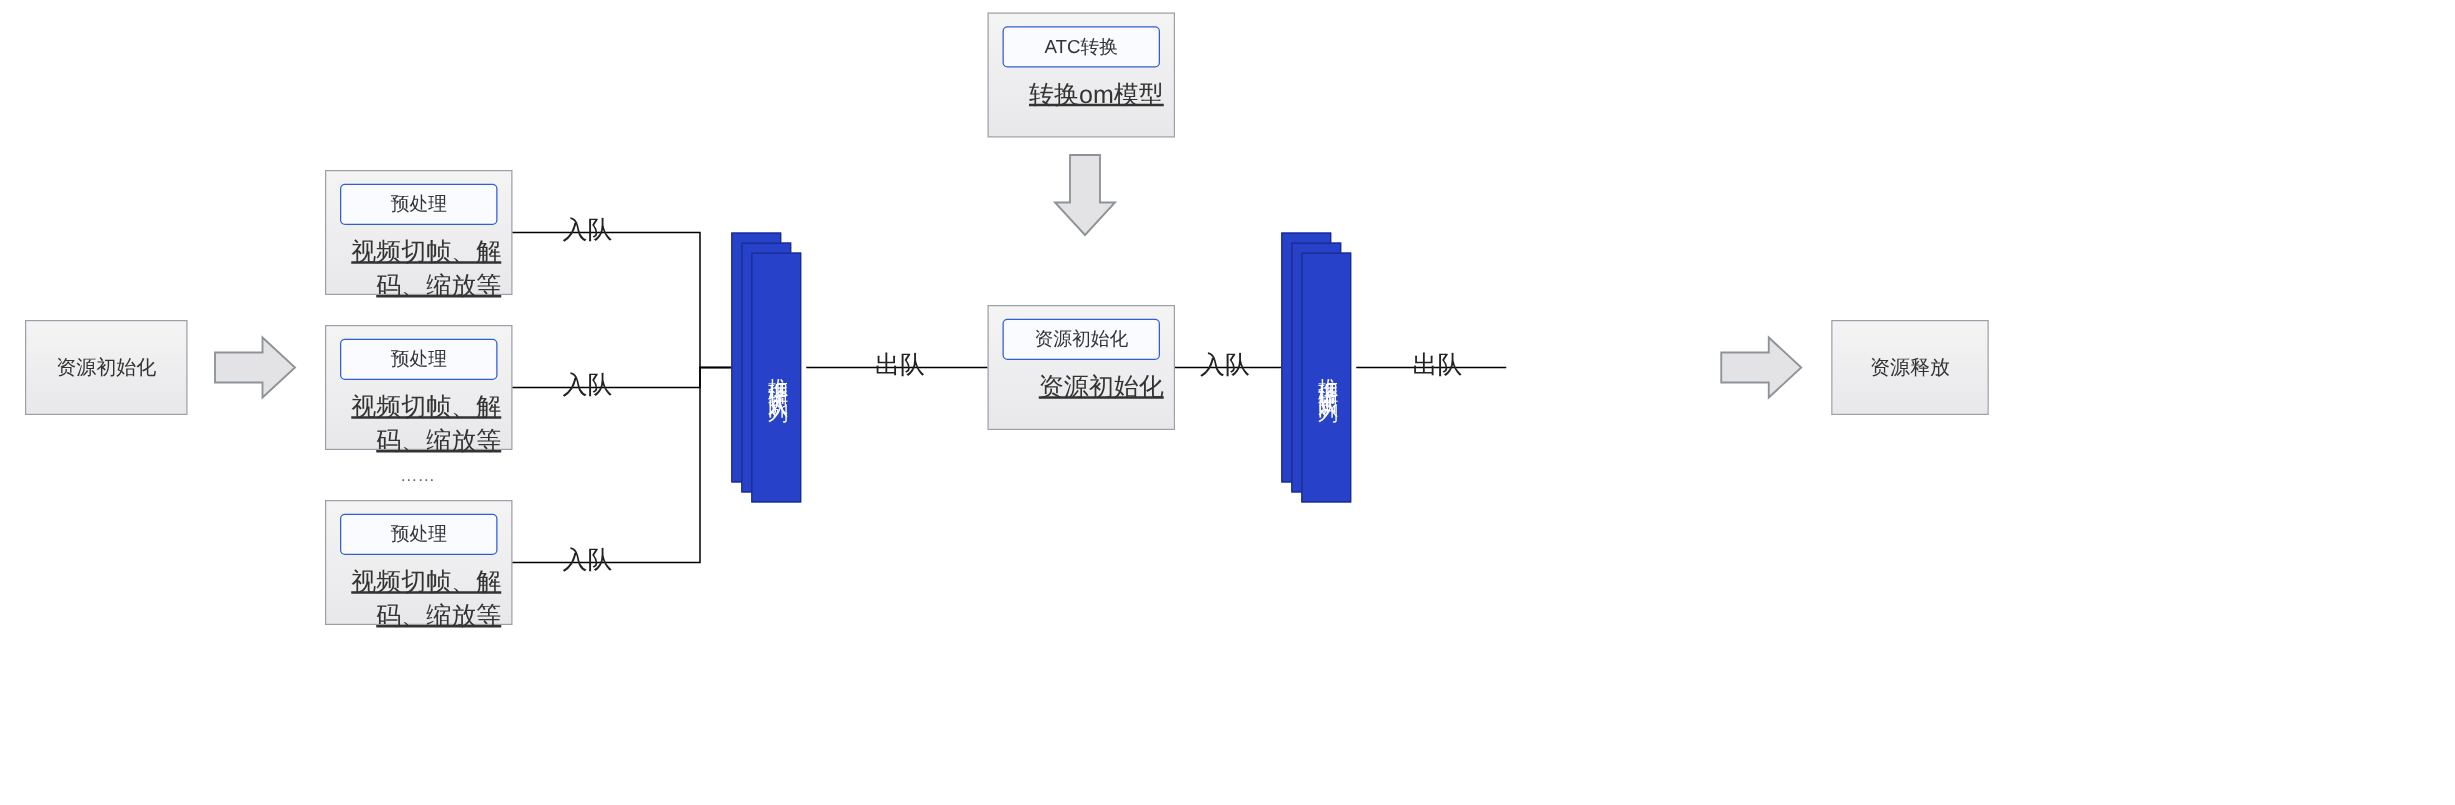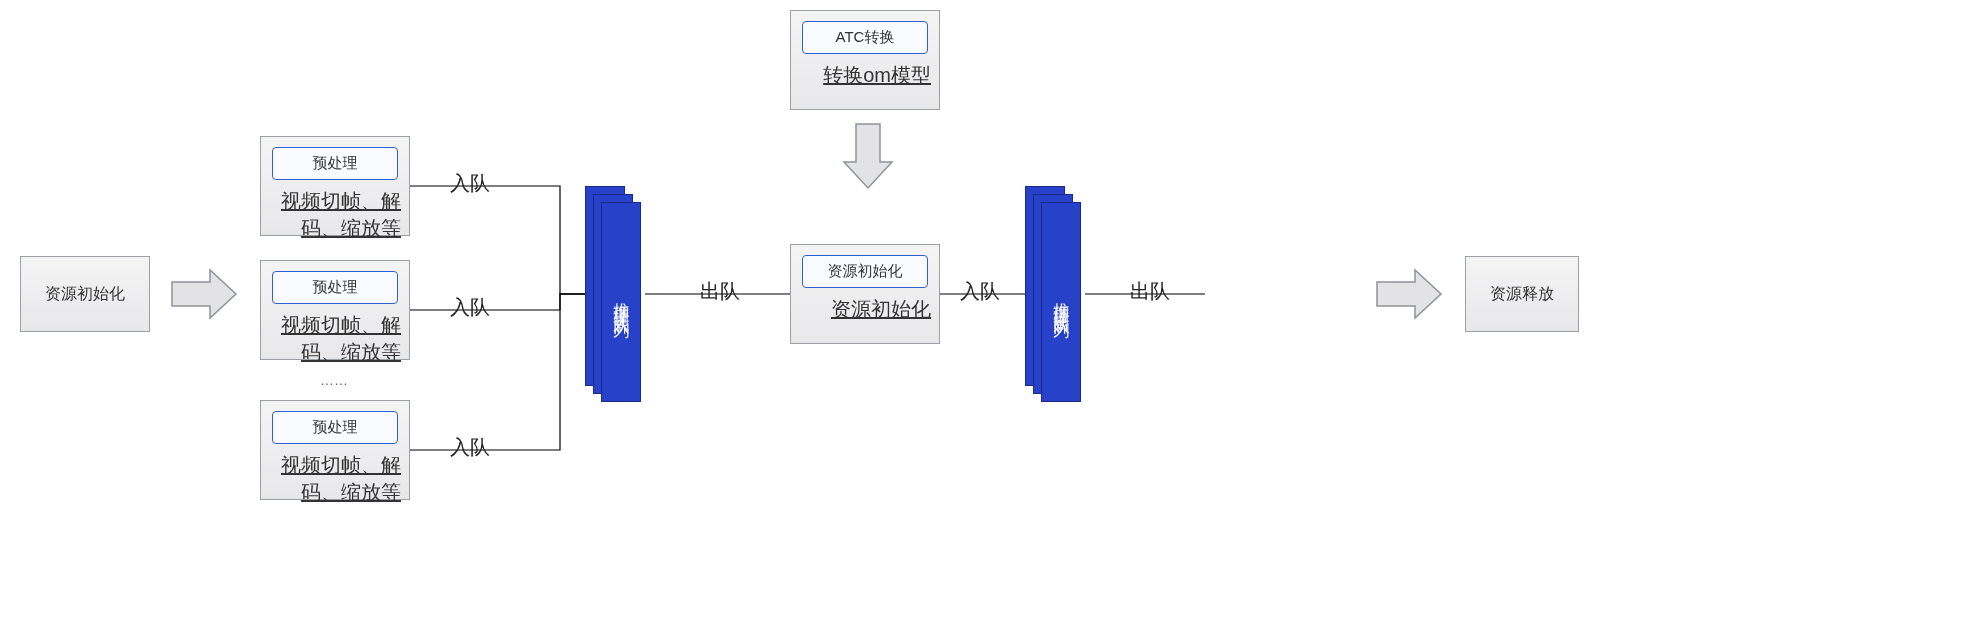--- a/index.html
+++ b/index.html
@@ -143,17 +143,17 @@
     </div>
   </div>
 
   <span class="label" style="left:1130px;top:278px">出队</span>
 
 
   <svg class="blockarrow" style="left:1375px;top:266px" width="70" height="56">
     <polygon points="2,16 40,16 40,4 66,28 40,52 40,40 2,40"></polygon>
   </svg>
 
-  <div class="box simple" style="left:1465px;top:256px;width:114px;height:76px">
+  <div class="box simple" style="left:1465px;top:256px;width:126px;height:76px">
     <span>资源释放</span>
   </div>
 
 </div>
 
 </body></html>

